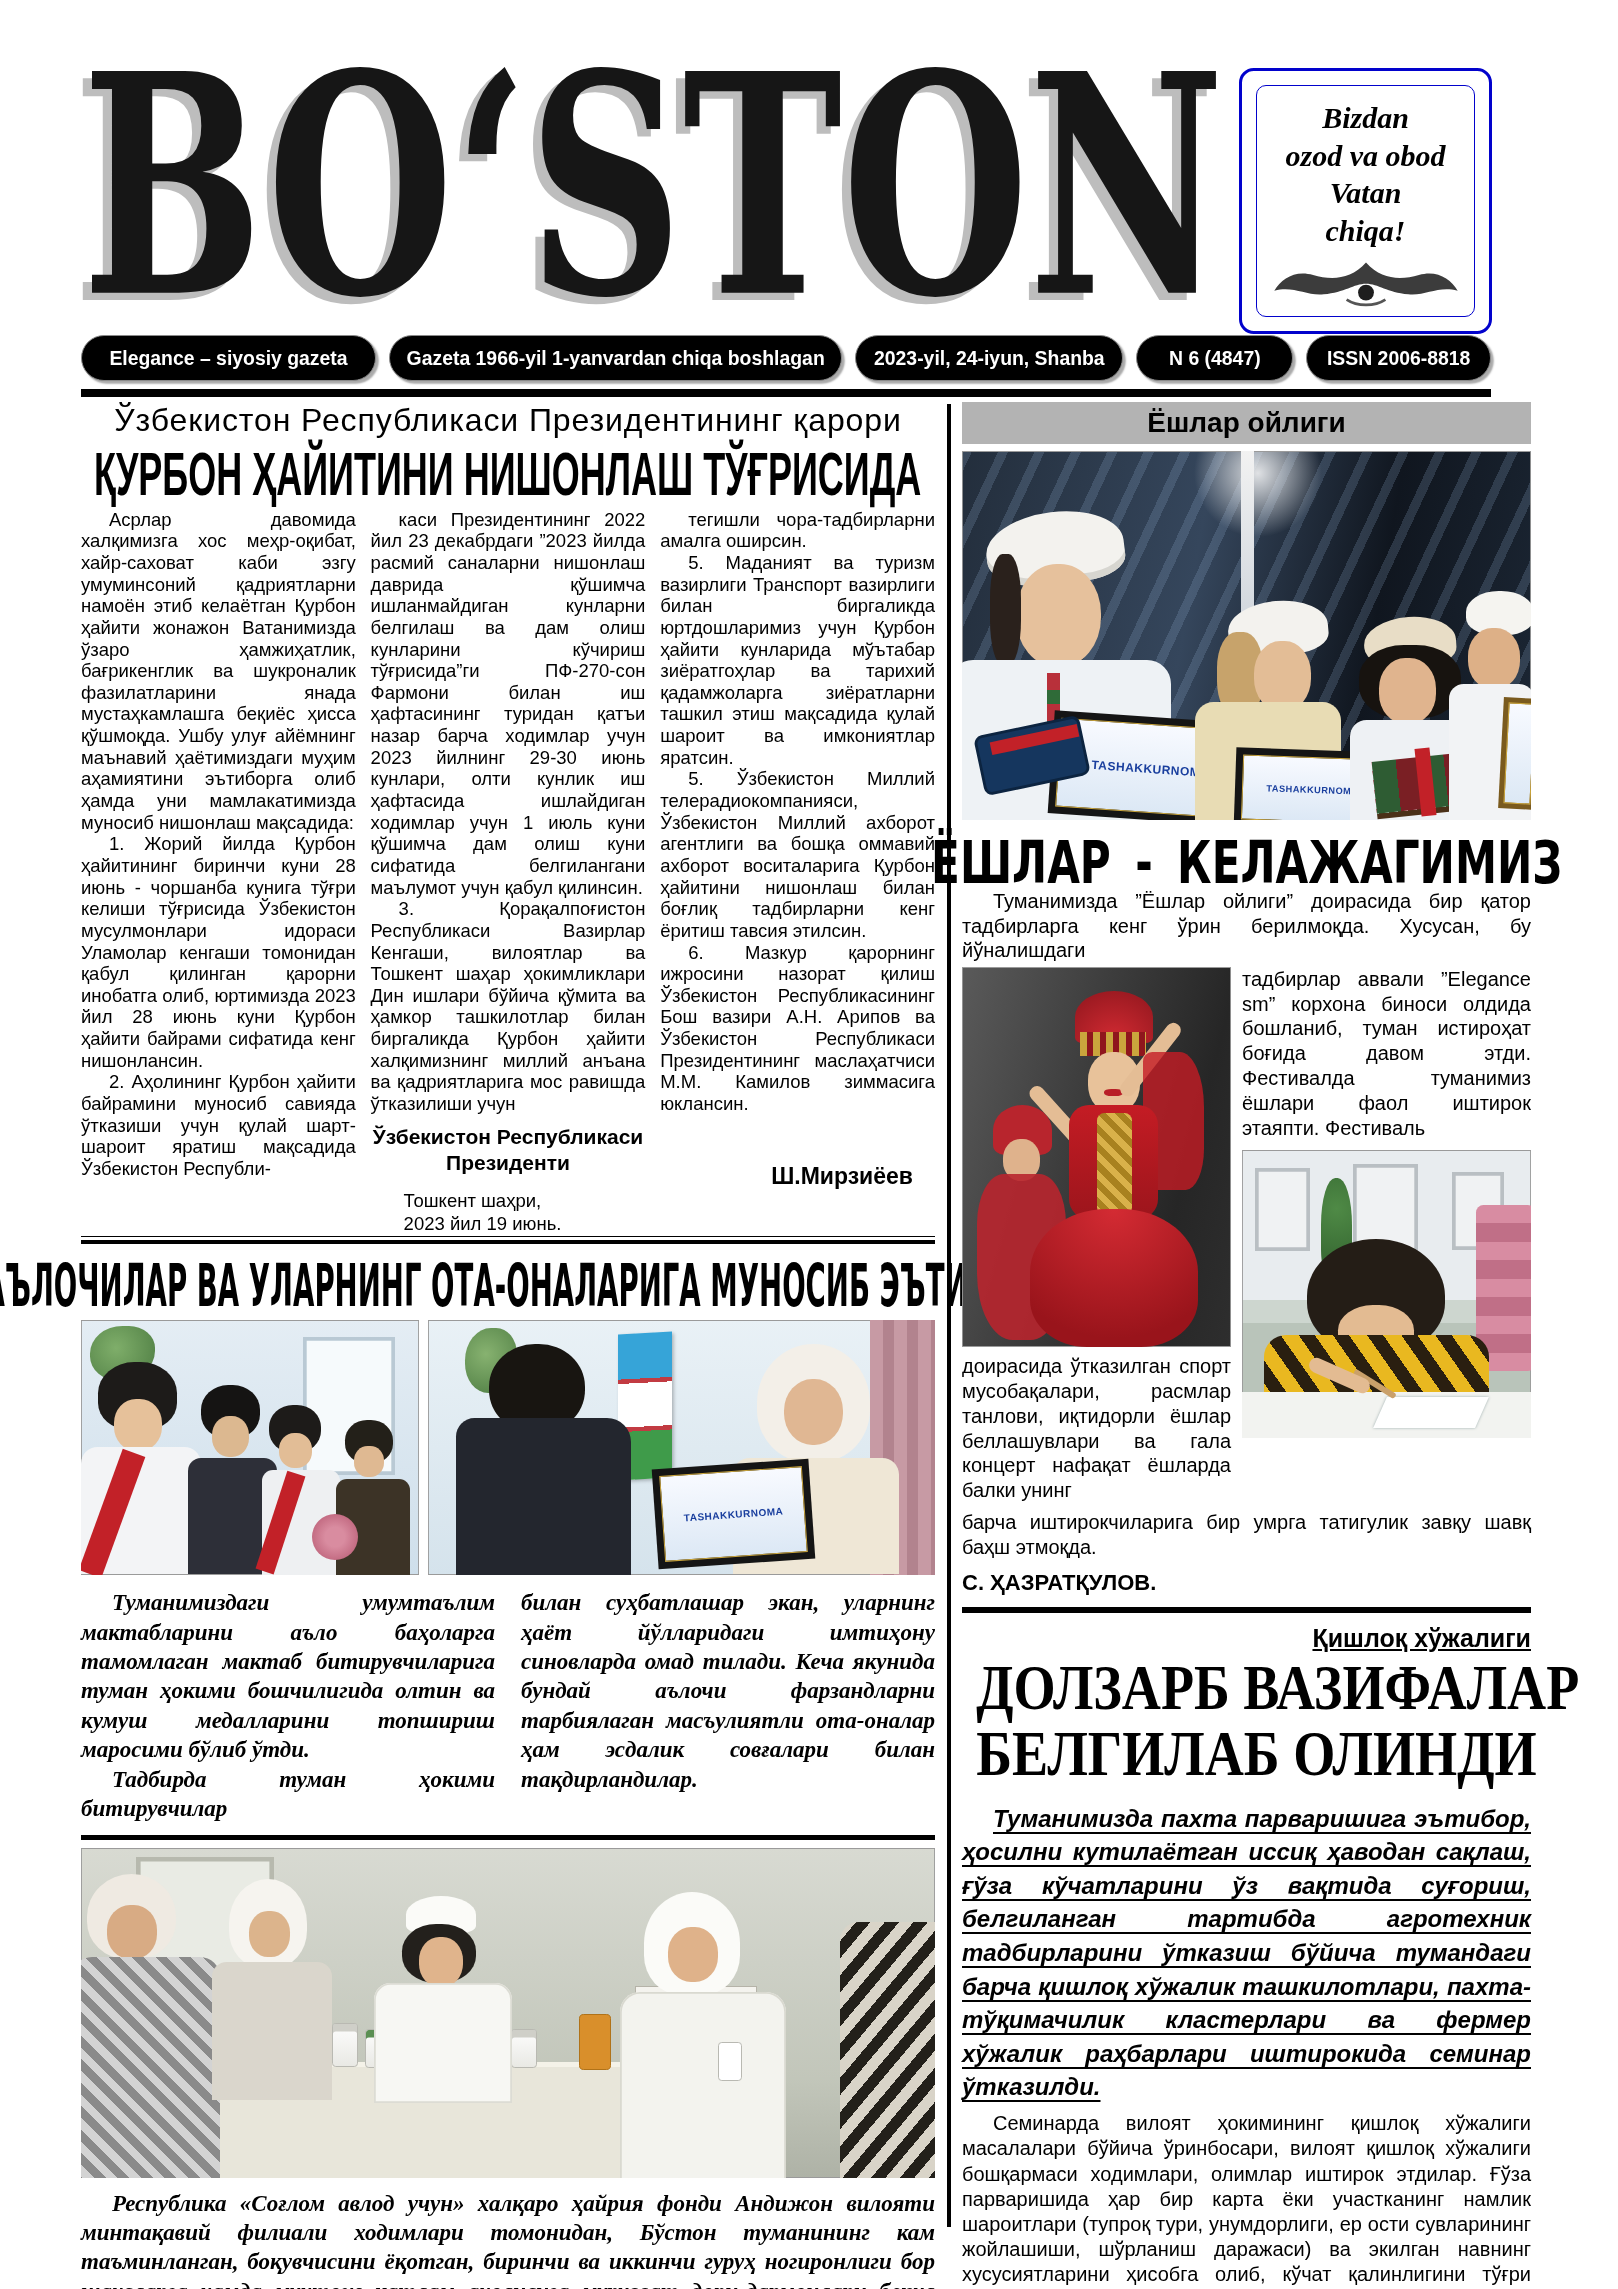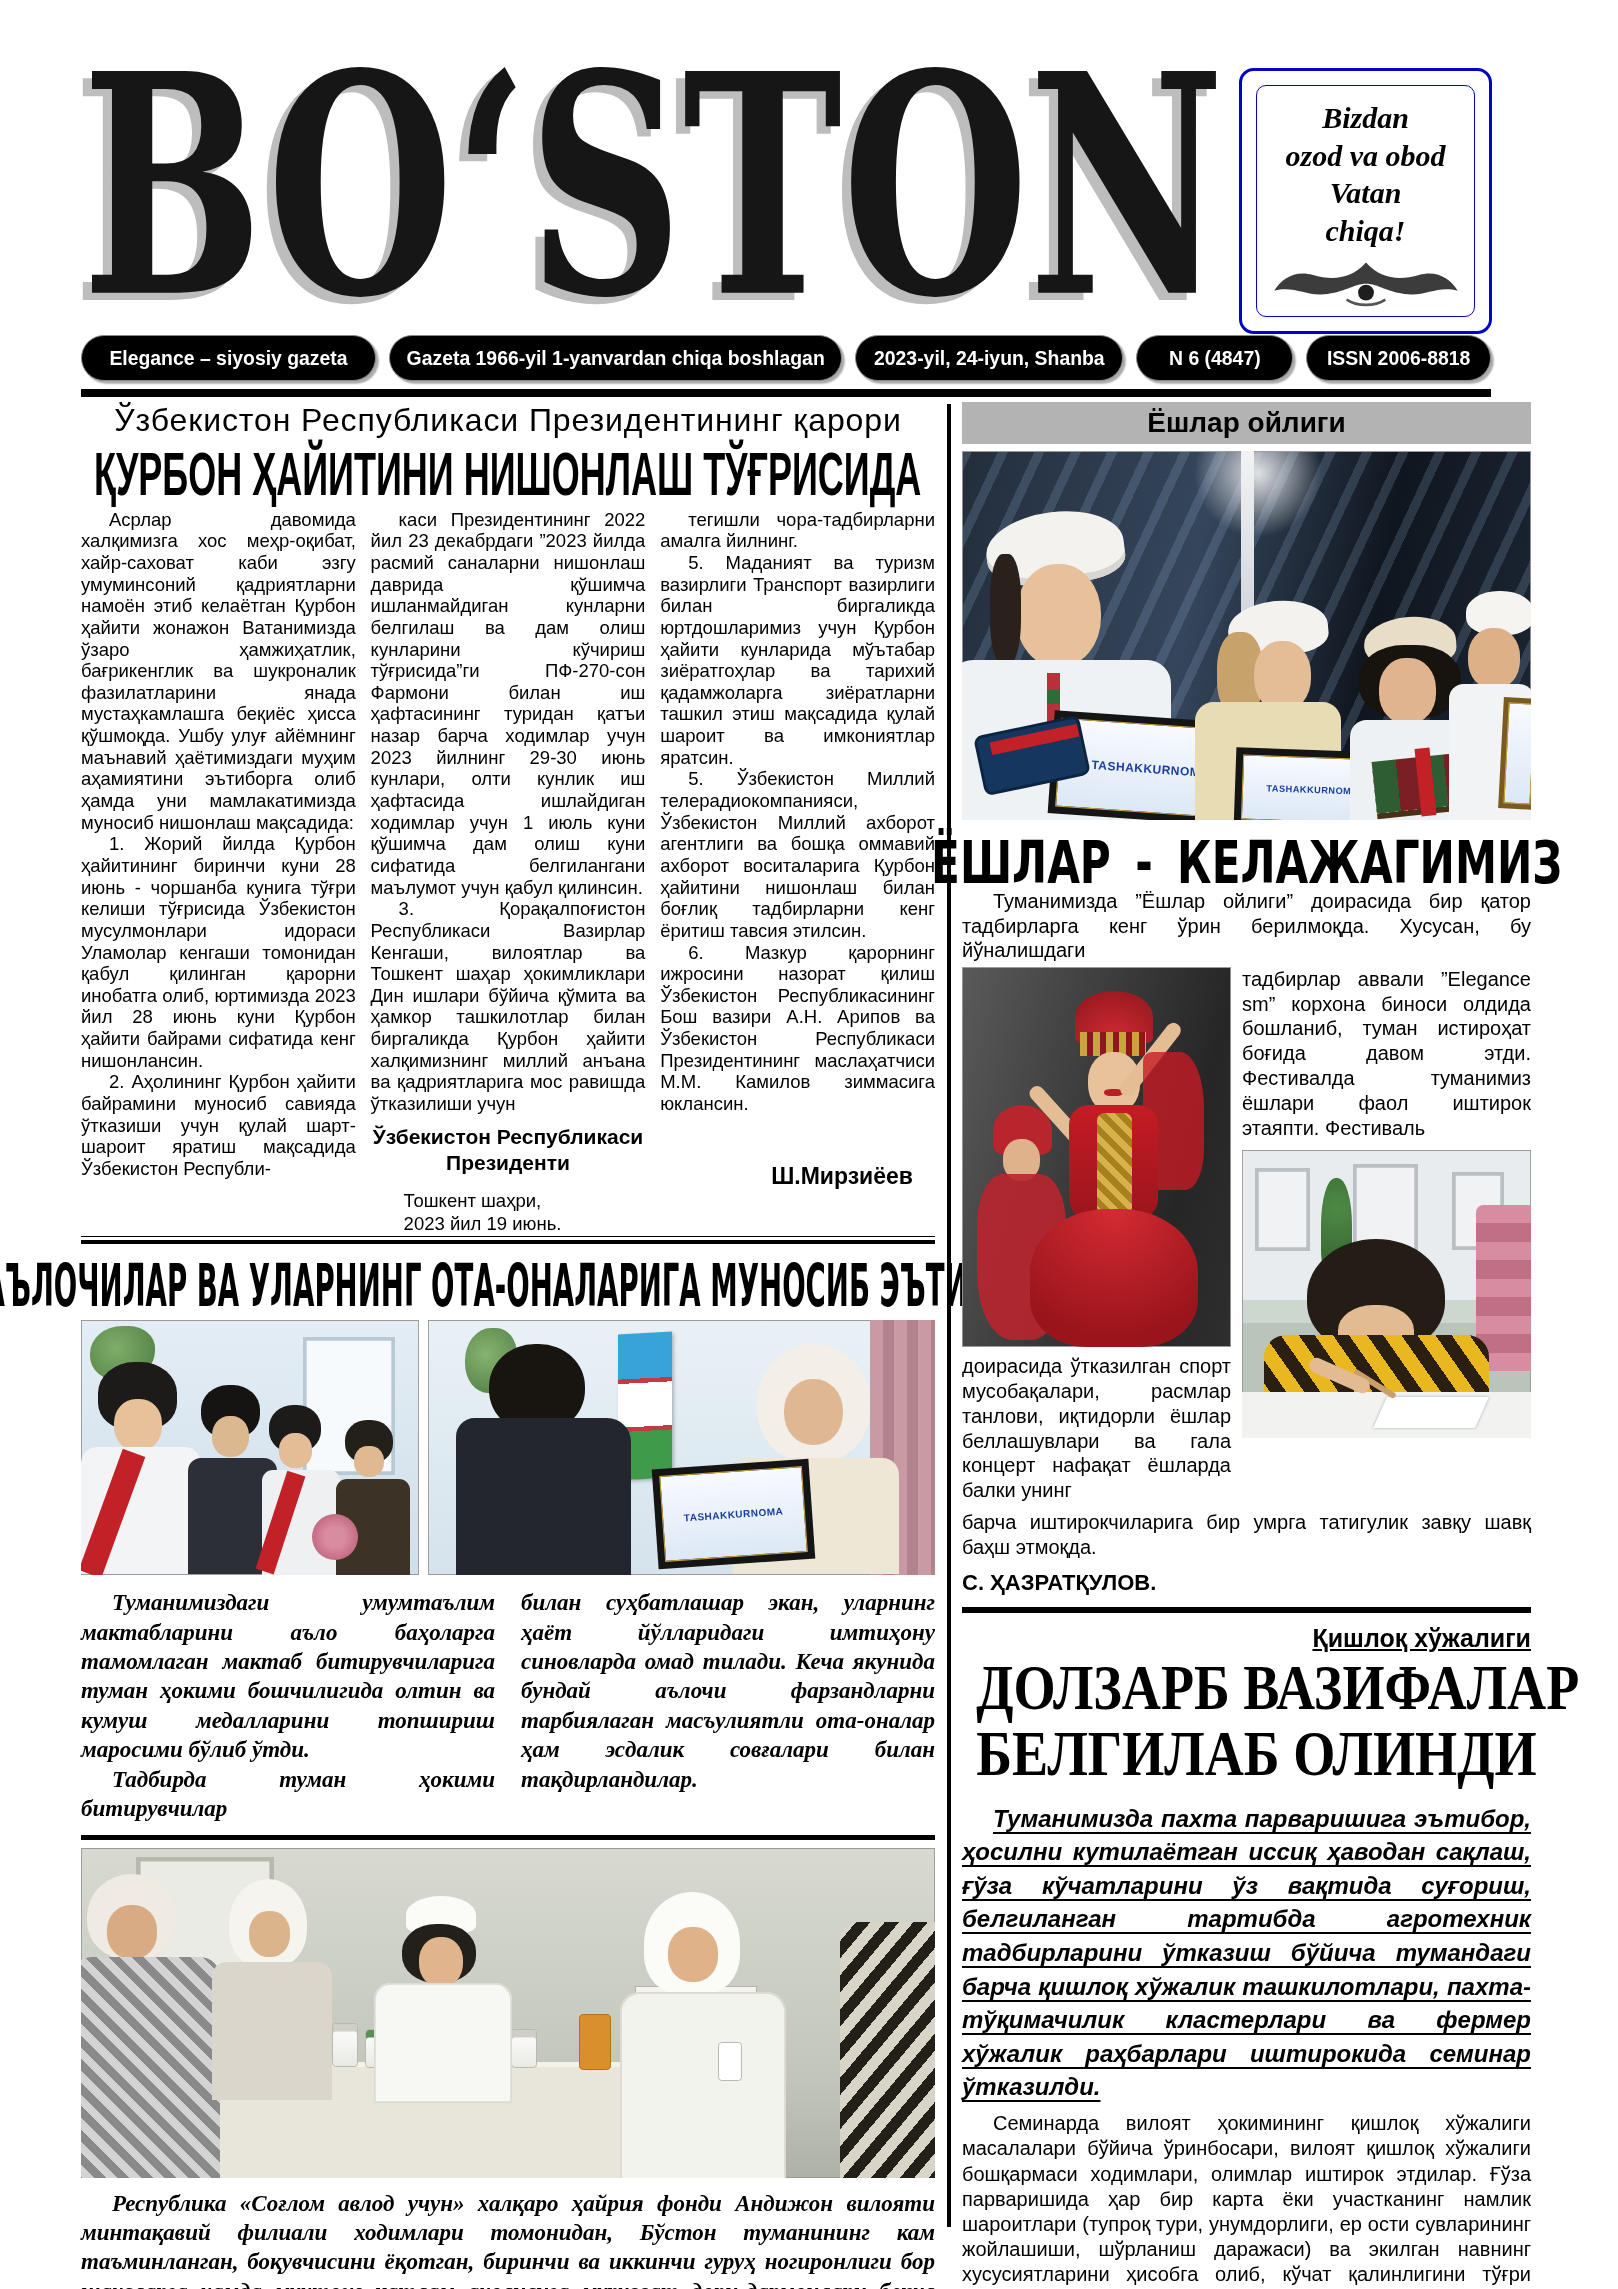--- a/index.html
+++ b/index.html
@@ -138,21 +138,21 @@
       </div>
       <div class="col just">
         <p>каси Президентининг 2022 йил 23 декабрдаги ”2023 йилда расмий саналарни нишонлаш даврида қўшимча ишланмайдиган кунларни белгилаш ва дам олиш кунларини кўчириш тўғрисида”ги ПФ-270-сон Фармони билан иш ҳафтасининг туридан қатъи назар барча ходимлар учун 2023 йилнинг 29-30 июнь кунлари, олти кунлик иш ҳафтасида ишлайдиган ходимлар учун 1 июль куни қўшимча дам олиш куни сифатида белгилангани маълумот учун қабул қилинсин.</p>
         <p>3. Қорақалпоғистон Республикаси Вазирлар Кенгаши, вилоятлар ва Тошкент шаҳар ҳокимликлари Дин ишлари бўйича қўмита ва ҳамкор ташкилотлар билан биргаликда Қурбон ҳайити халқимизнинг миллий анъана ва қадриятларига мос равишда ўтказилиши учун</p>
         <div class="sig-center pre">Ўзбекистон Республикаси
 Президенти</div>
         <div class="place pre">Тошкент шаҳри,
 2023 йил  19 июнь.</div>
       </div>
       <div class="col just">
-        <p>тегишли чора-тадбирларни амалга йилнинг.</p>
+        <p>тегишли чора-тадбирларни амалга оширсин.</p>
         <p>5. Маданият ва туризм вазирлиги Транспорт вазирлиги билан биргаликда юртдошларимиз учун Қурбон ҳайити кунларида мўътабар зиёратгоҳлар ва тарихий қадамжоларга зиёратларни ташкил этиш мақсадида қулай шароит ва имкониятлар яратсин.</p>
         <p>5. Ўзбекистон Миллий телерадиокомпанияси, Ўзбекистон Миллий ахборот агентлиги ва бошқа оммавий ахборот воситаларига Қурбон ҳайитини нишонлаш билан боғлиқ тадбирларни кенг ёритиш тавсия этилсин.</p>
         <p>6. Мазкур қарорнинг ижросини назорат қилиш Ўзбекистон Республикасининг Бош вазири А.Н. Арипов ва Ўзбекистон Республикаси Президентининг маслаҳатчиси М.М. Камилов зиммасига юклансин.</p>
         <div class="sig-right">Ш.Мирзиёев</div>
       </div>
     </div>
 
     <div class="rule-double"></div>
 
     <div class="h-grad">

